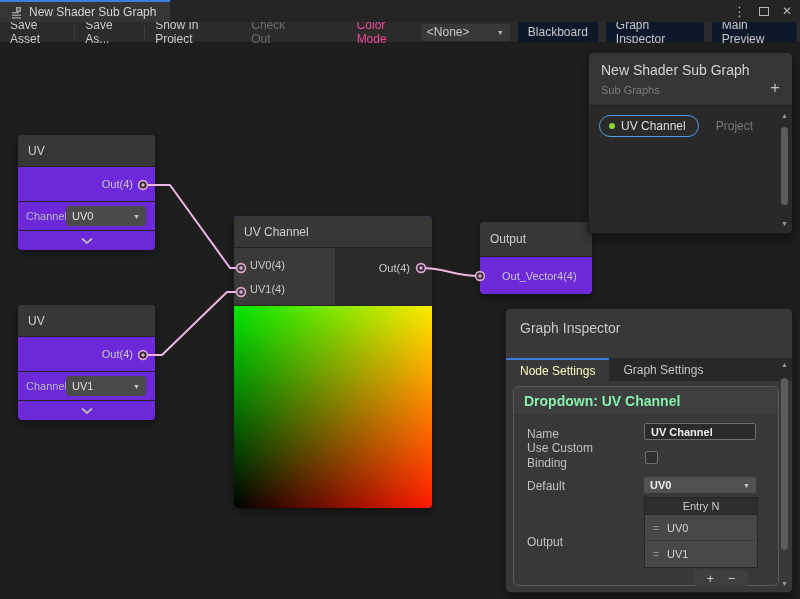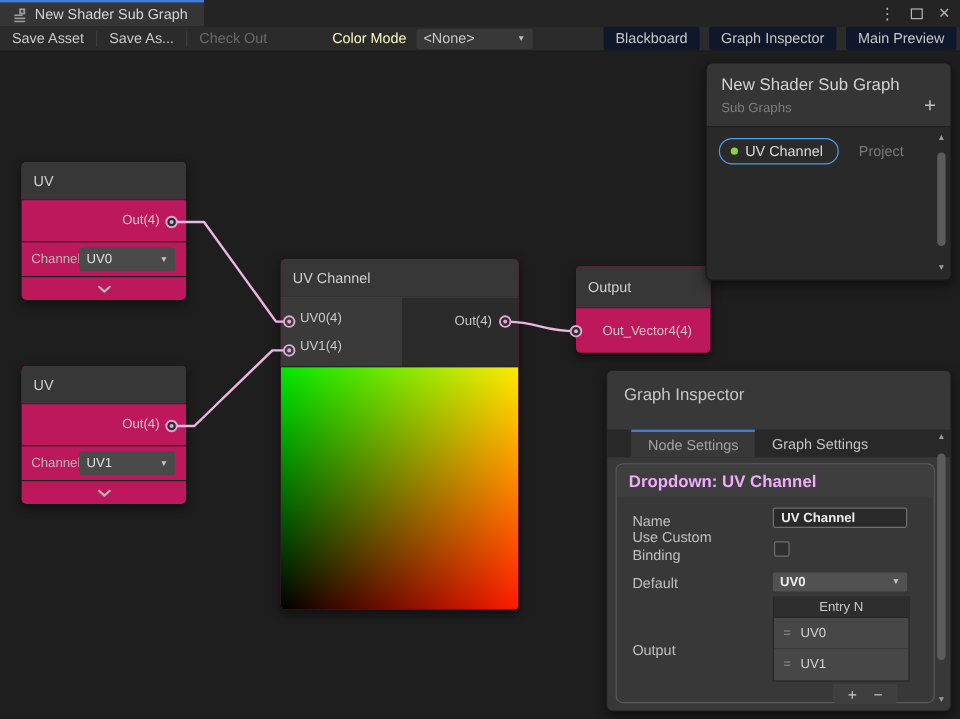--- a/index.html
+++ b/index.html
@@ -14,35 +14,35 @@
   .win-controls .more { font-size:13px; }
   .win-controls .max { width:10px; height:9px; border:1.5px solid #b4b4b4; }
   .win-controls .close { font-size:12px; }
 
   
   .toolbar { height:21px; background:#2b2b2b; border-bottom:1px solid #191919;
     display:flex; align-items:center; font-size:12px; }
   .tb-btn { padding:0 10px; height:21px; display:flex; align-items:center; color:#c8c8c8; cursor:default; }
   .tb-sep { width:1px; height:13px; background:#3d3d3d; }
   .tb-btn.disabled { color:#6a6a6a; }
-  .tb-label { margin-left:36px; padding:0 8px; color:#fef9c3; }
+  .tb-label { margin-left:36px; padding:0 8px; color:#ec4899; }
   .tb-dropdown { width:97px; height:17px; background:#383838; border-radius:2px;
     display:flex; align-items:center; padding:0 6px; color:#c8c8c8; position:relative; }
   .tb-dropdown .arrow { position:absolute; right:6px; font-size:7px; color:#bcbcbc; }
   .tb-toggle { margin-left:8px; height:20px; padding:0 10px; background:#0f172a; border-radius:2px;
     display:flex; align-items:center; color:#c8c8c8; }
   .tb-toggle.last { margin-right:3px; }
   .spacer { flex:1; }
 
   
   .canvas { position:relative; width:800px; height:556px; background:#1e1e1e; }
   .wires { position:absolute; inset:0; z-index:5; pointer-events:none; }
 
   
-  .node { position:absolute; background:#be185d; border-radius:4px; z-index:2;
+  .node { position:absolute; background:#6d28d9; border-radius:4px; z-index:2;
     box-shadow:0 3px 8px rgba(0,0,0,.5); font-size:11px; }
   .node-title { height:32px; background:#373737; border-bottom:1px solid #222;
     border-radius:4px 4px 0 0; display:flex; align-items:center; padding:0 10px; font-size:12px; color:#cfcfcf; }
   .out-row { position:relative; height:35px; display:flex; align-items:center; justify-content:flex-end;
     padding-right:22px; border-bottom:1px solid #222; color:#c8c8c8; }
   .channel-row { height:29px; display:flex; align-items:center; padding-left:8px; border-bottom:1px solid #222; }
   .channel-label { width:40px; overflow:hidden; white-space:nowrap; color:#b8b8b8; flex:none; }
   .mini-dropdown { width:80px; height:20px; background:#4a4a4a; border-radius:3px; display:flex;
     align-items:center; padding:0 6px; color:#e0e0e0; position:relative; }
   .mini-dropdown .arrow { position:absolute; right:6px; font-size:7px; color:#c8c8c8; }
@@ -81,26 +81,26 @@
   .vs-arrow { font-size:7px; color:#9a9a9a; line-height:10px; height:10px; flex:none; }
   .vs-track { flex:1; width:9px; position:relative; }
   .vs-thumb { position:absolute; left:1px; width:7px; background:#5c5c5c; border-radius:4px; }
 
   
   .inspector { position:absolute; left:505px; top:265px; width:288px; height:285px; z-index:10;
     background:#383838; border:1px solid #1d1d1d; border-radius:5px; box-shadow:0 4px 10px rgba(0,0,0,.5); }
   .gi-title { height:49px; padding:11px 0 0 14px; font-size:14px; color:#c8c8c8; }
   .gi-tabs { height:23px; background:#282828; display:flex; }
   .gi-tab { padding:0 14px; display:flex; align-items:center; font-size:12px; color:#c4c4c4; }
-  .gi-tab.active { background:#383838; border-top:2px solid var(--accent_blue,#3E7DE0); color:#a3a3a3;margin-left:20px; }
+  .gi-tab.active { background:#383838; border-top:2px solid var(--accent_blue,#3E7DE0); color:#fef9c3; }
   .gi-body { position:relative; height:209px; }
   .section { position:absolute; left:7px; top:5px; width:266px; height:200px;
     border:1px solid #5a5a5a; border-radius:6px; background:#383838; }
   .section-header { height:27px; background:#3e3e3e; border-radius:6px 6px 0 0;
-    display:flex; align-items:center; padding-left:10px; font-size:14px; font-weight:bold; color:#f0abfc; }
+    display:flex; align-items:center; padding-left:10px; font-size:14px; font-weight:bold; color:#86efac; }
   .frow-label { position:absolute; left:13px; font-size:12px; color:#c0c0c0; }
   .text-field { position:absolute; left:130px; width:112px; height:17px; background:#2a2a2a;
     border:1px solid #6f6f6f; border-radius:2px; display:flex; align-items:center; padding-left:6px;
     font-size:11px; font-weight:bold; color:#ececec; }
   .checkbox { position:absolute; left:131px; width:13px; height:13px; background:#2f2f2f;
     border:1px solid #6f6f6f; border-radius:2px; }
   .gi-dropdown { position:absolute; left:130px; width:112px; height:16px; background:#515151; border-radius:2px;
     display:flex; align-items:center; padding-left:6px; font-size:11px; font-weight:bold; color:#ececec; }
   .gi-dropdown .arrow { position:absolute; right:6px; font-size:7px; color:#c8c8c8; }
   .entry-list { position:absolute; left:130px; top:110px; width:114px; background:#474747;
@@ -136,20 +136,21 @@
     <span class="max"></span>
     <span class="close">✕</span>
   </div>
 </div>
 
 <div class="toolbar">
   <div class="tb-btn">Save Asset</div>
   <div class="tb-sep"></div>
   <div class="tb-btn">Save As...</div>
   <div class="tb-sep"></div>
+  <div class="tb-btn">Show In Project</div>
   <div class="tb-btn disabled">Check Out</div>
   <div class="tb-label">Color Mode</div>
   <div class="tb-dropdown">
     <span>&lt;None&gt;</span>
     <span class="arrow">▼</span>
   </div>
   <div class="spacer"></div>
   <div class="tb-toggle">Blackboard</div>
   <div class="tb-toggle">Graph Inspector</div>
   <div class="tb-toggle last">Main Preview</div>

